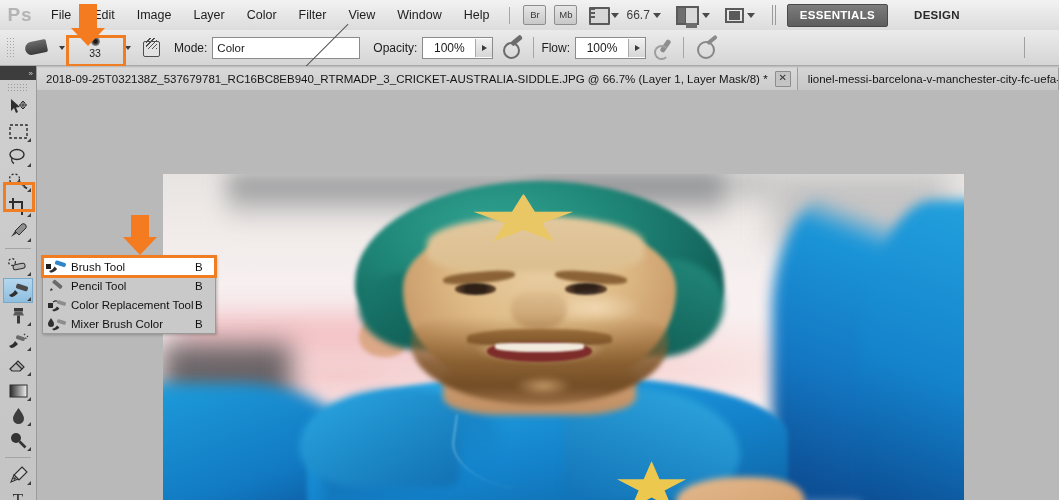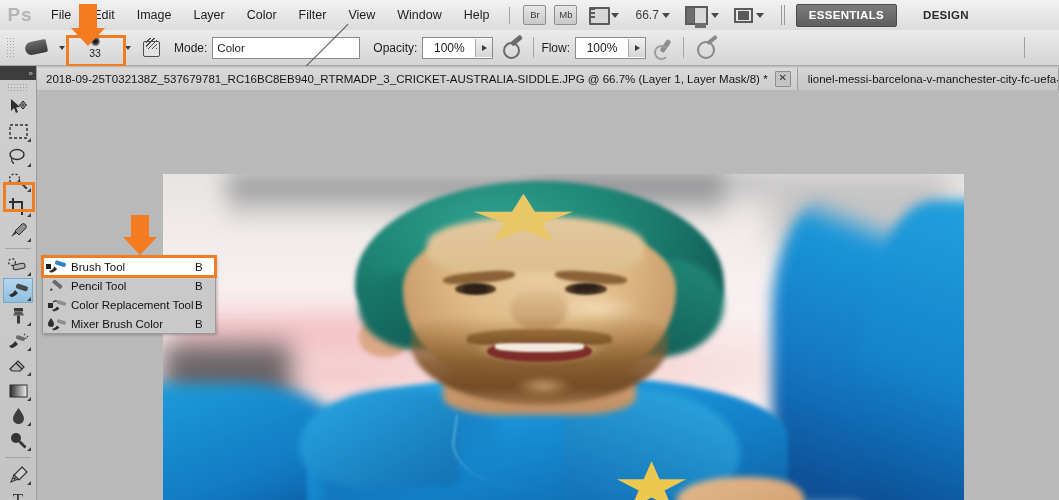--- a/index.html
+++ b/index.html
@@ -32,21 +32,21 @@
   .icon-btn{
     width:21px;height:18px;margin:0 4px;border:1px solid #8e8e8e;border-radius:2px;
     background:linear-gradient(#e6e6e6,#c8c8c8);
     font-size:9.5px;line-height:17px;text-align:center;color:#3a3a3a;
     cursor:default;
   }
   .caret{
     width:0;height:0;border-left:4px solid transparent;border-right:4px solid transparent;
     border-top:5px solid #4a4a4a;margin:0 7px 0 3px;cursor:default;
   }
-  .zoomval{font-size:12px;color:#3d3d3d;margin-left:9px;}
+  .zoomval{font-size:12px;color:#3d3d3d;}
 
   .filmstrip{
     width:19px;height:16px;margin-left:8px;position:relative;cursor:default;
   }
   .filmstrip:before{
     content:"";position:absolute;left:0;top:0;width:17px;height:14px;
     border:2px solid #5a5a5a;border-radius:1px;background:#d7d7d7;
   }
   .filmstrip:after{
     content:"";position:absolute;left:2px;top:1px;width:4px;height:12px;

